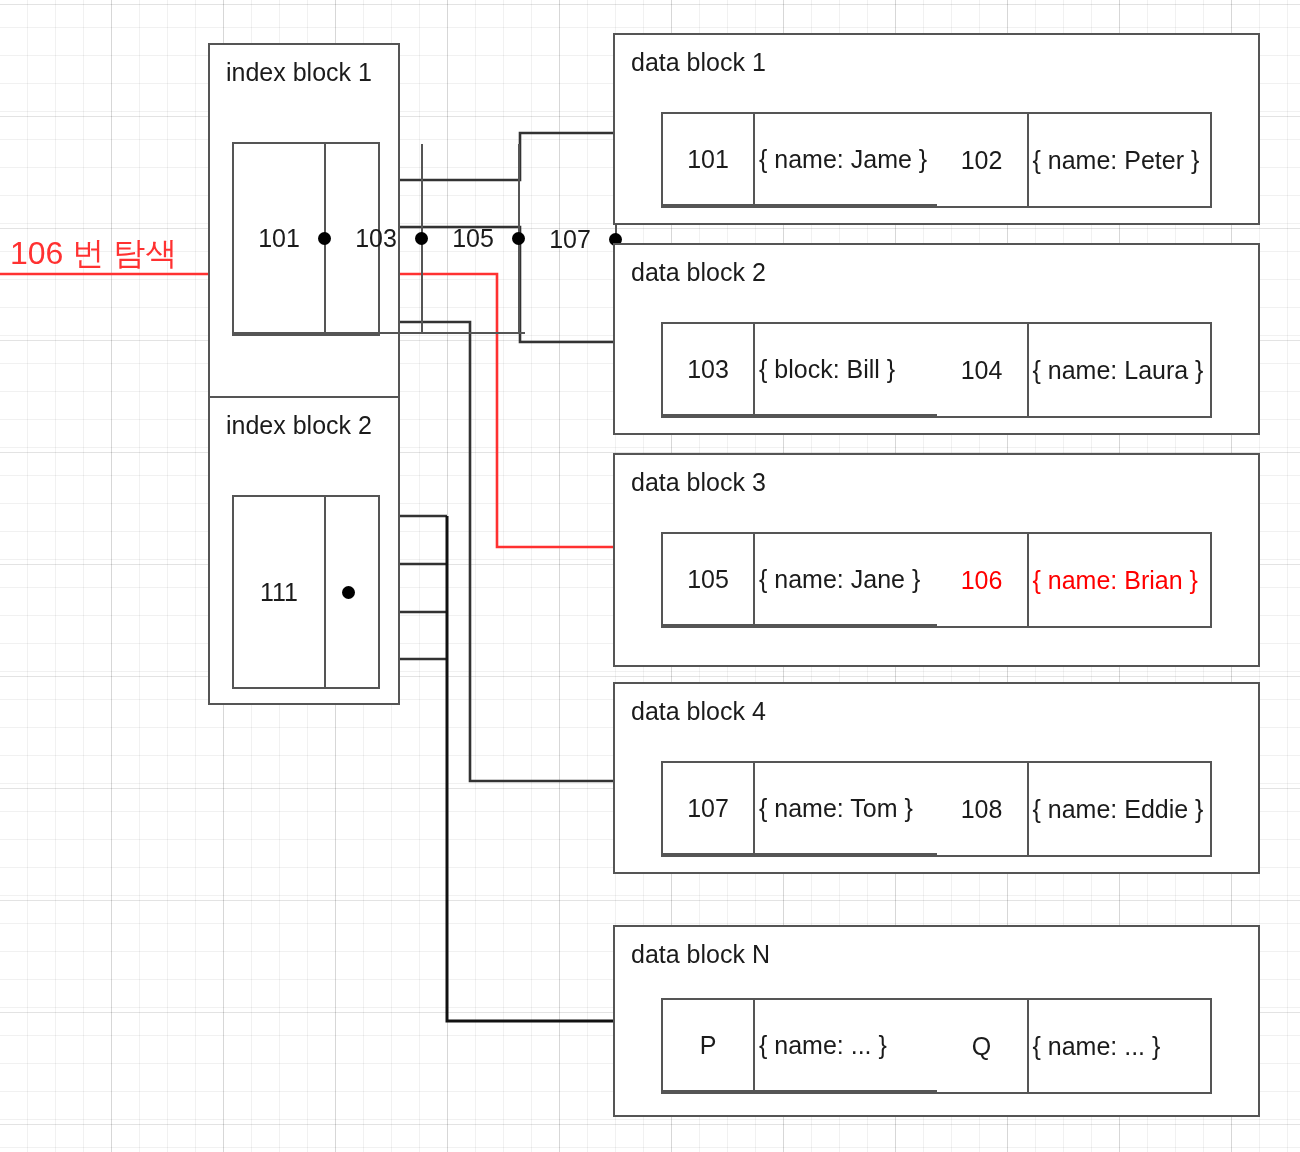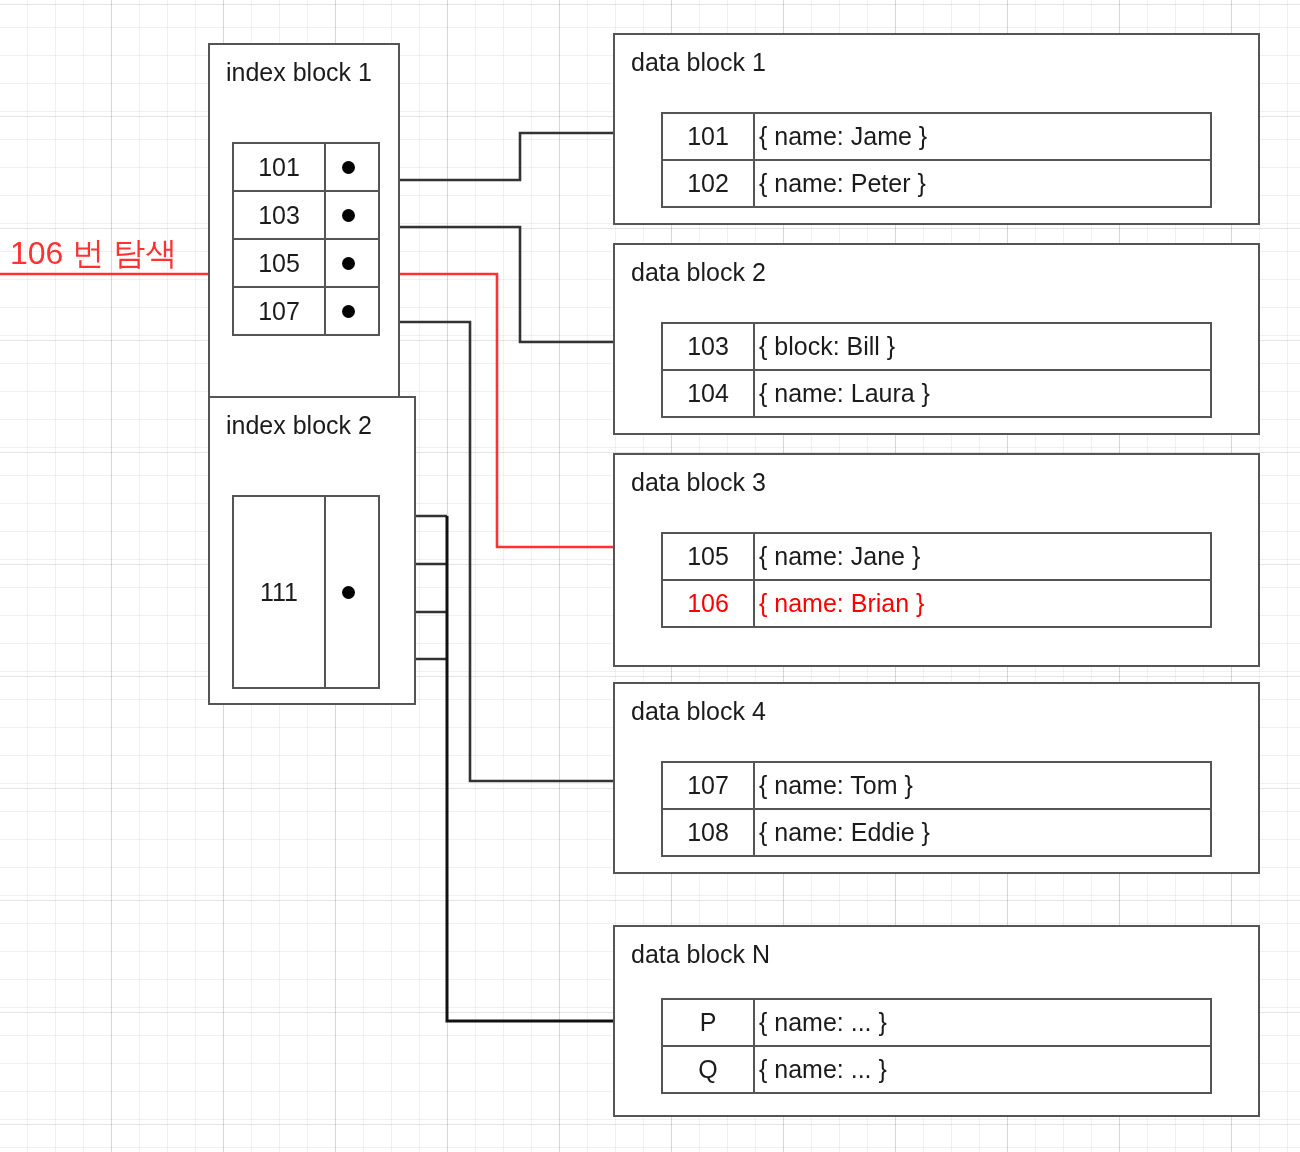--- a/index.html
+++ b/index.html
@@ -57,21 +57,21 @@
     white-space: nowrap;
   }
 
   
   .tbl {
     position: absolute;
     box-sizing: border-box;
     border: 2px solid #555555;
     background: #ffffff;
     display: flex;
-    flex-direction: column;
+    flex-direction: row;
   }
   .row {
     display: flex;
     flex: 1 1 0;
     min-height: 0;
     box-sizing: border-box;
     border-bottom: 2px solid #555555;
   }
   .row:last-child {
     border-bottom: none;
@@ -188,21 +188,21 @@
 
       <div class="row">
         <div class="cell-key">107</div>
         <div class="cell-ptr">
           <span class="dot"></span>
         </div>
       </div>
     </div>
   </div>
 
-  <div class="block" style="left:208px; top:396px; width:208px; height:309px;">
+  <div class="block" style="left:208px; top:396px; width:192px; height:309px;">
     <div class="block-title">index block 2</div>
     <div class="tbl index-tbl" style="left:22px; top:97px; width:148px; height:194px;">
 
 
       <div class="row">
         <div class="cell-key">111</div>
         <div class="cell-ptr">
           <span class="dot"></span>
         </div>
       </div>

